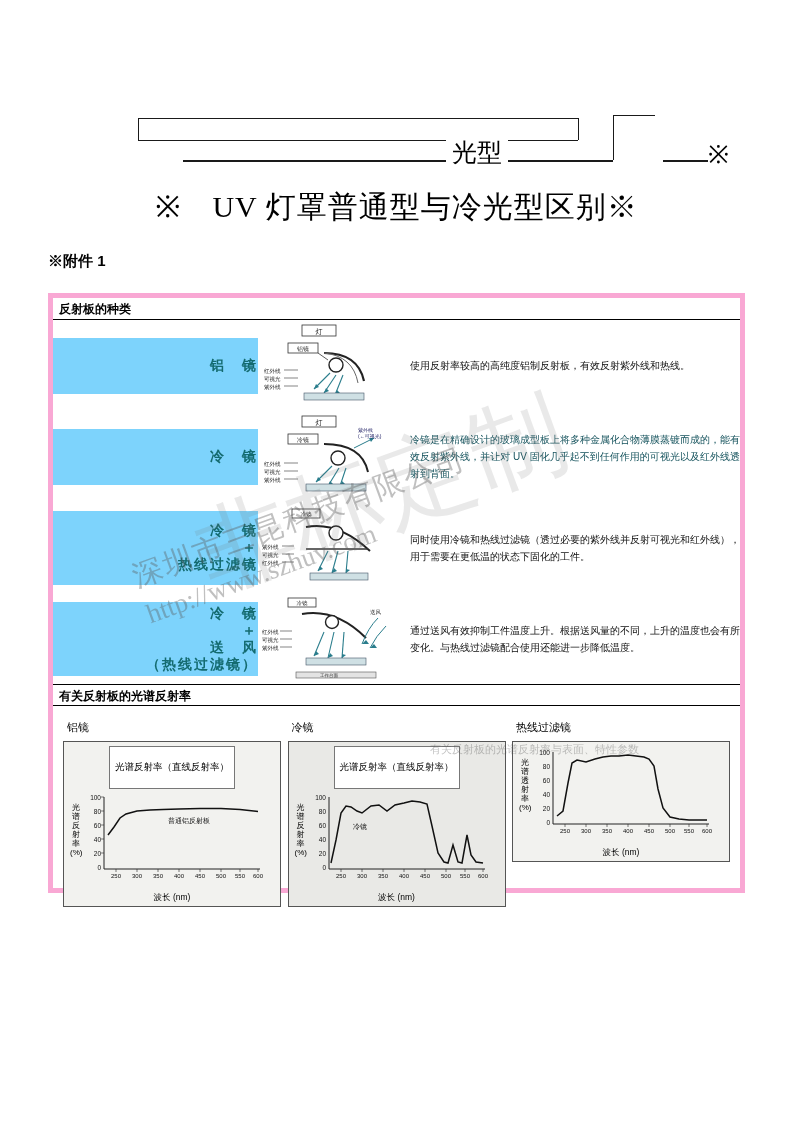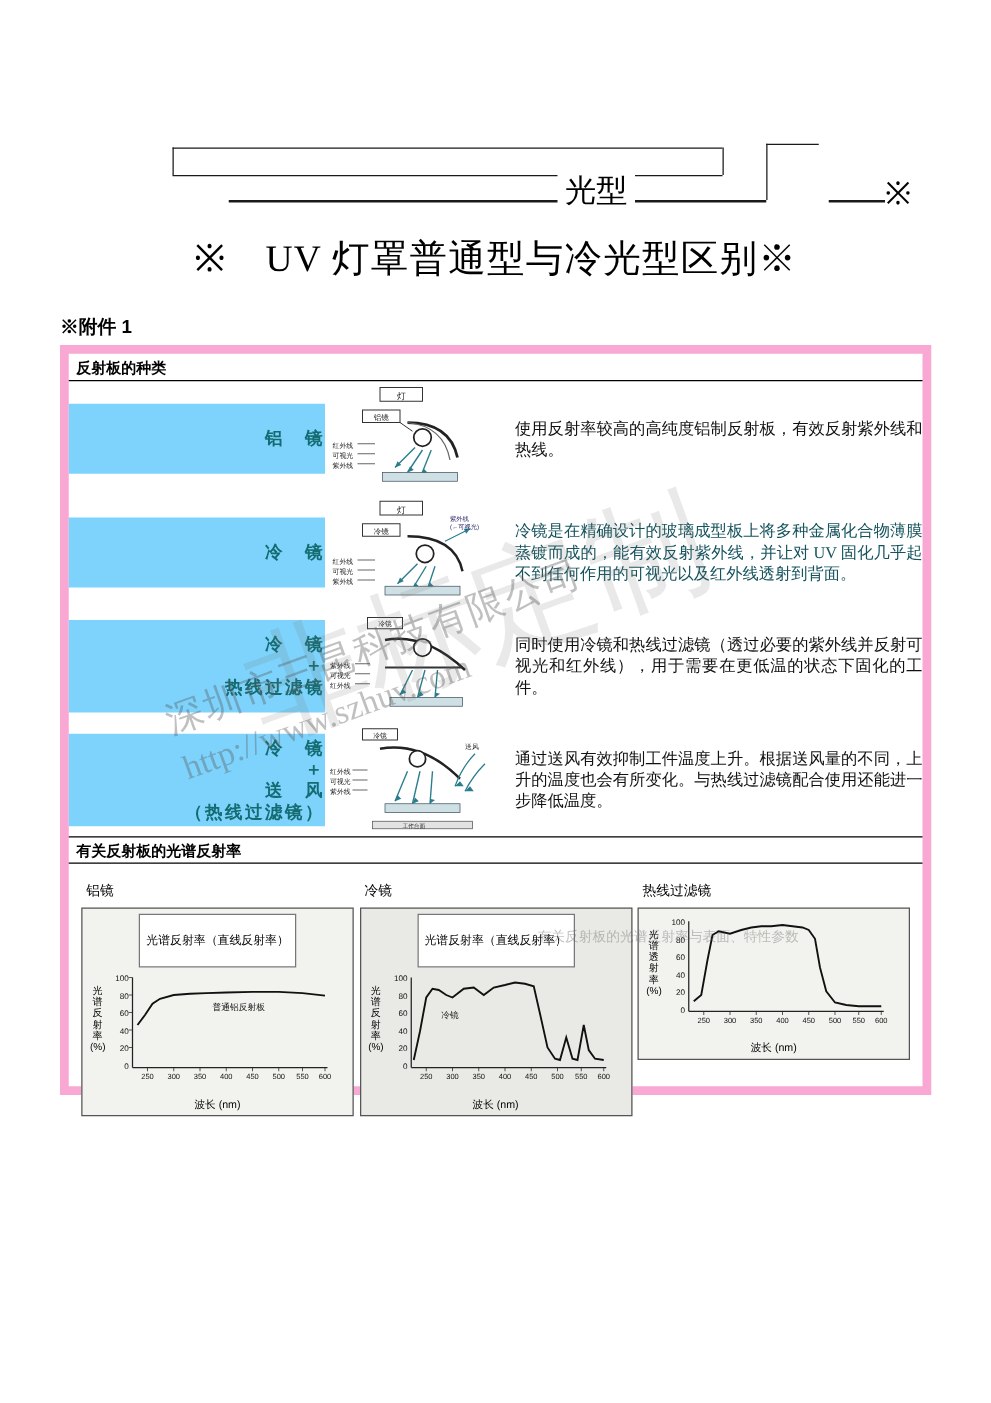--- a/index.html
+++ b/index.html
@@ -78,24 +78,24 @@
     top: 252px;
     font-size: 15px;
     font-weight: bold;
     font-family: Liberation Sans, sans-serif;
   }
 
   
   .frame {
     position: absolute;
     left: 48px;
-    top: 276px;
+    top: 293px;
     width: 697px;
     height: 600px;
-    border: 7px solid #f9a8d4;
+    border: 5px solid #f9a8d4;
     box-sizing: border-box;
   }
   .section-head {
     border-bottom: 1px solid #000;
     height: 22px;
     line-height: 22px;
     padding-left: 6px;
     font-size: 12px;
     font-weight: bold;
     box-sizing: border-box;
@@ -128,25 +128,24 @@
     line-height: 17px;
     letter-spacing: 2px;
   }
   .name-chip.tall { height: 74px; }
   .cell-diagram {
     width: 152px;
     padding: 2px;
   }
   .cell-desc {
     padding: 4px 16px 4px 8px;
-    font-size: 13px;
+    font-size: 10px;
     line-height: 17px;
     color: #14525c;
     text-align: justify;
-    font-family: Liberation Serif, serif;
   }
   .desc-dark { color: #111; }
 
   
   .diag {
     width: 150px;
     height: 86px;
     position: relative;
   }
   .diag svg { display: block; }

